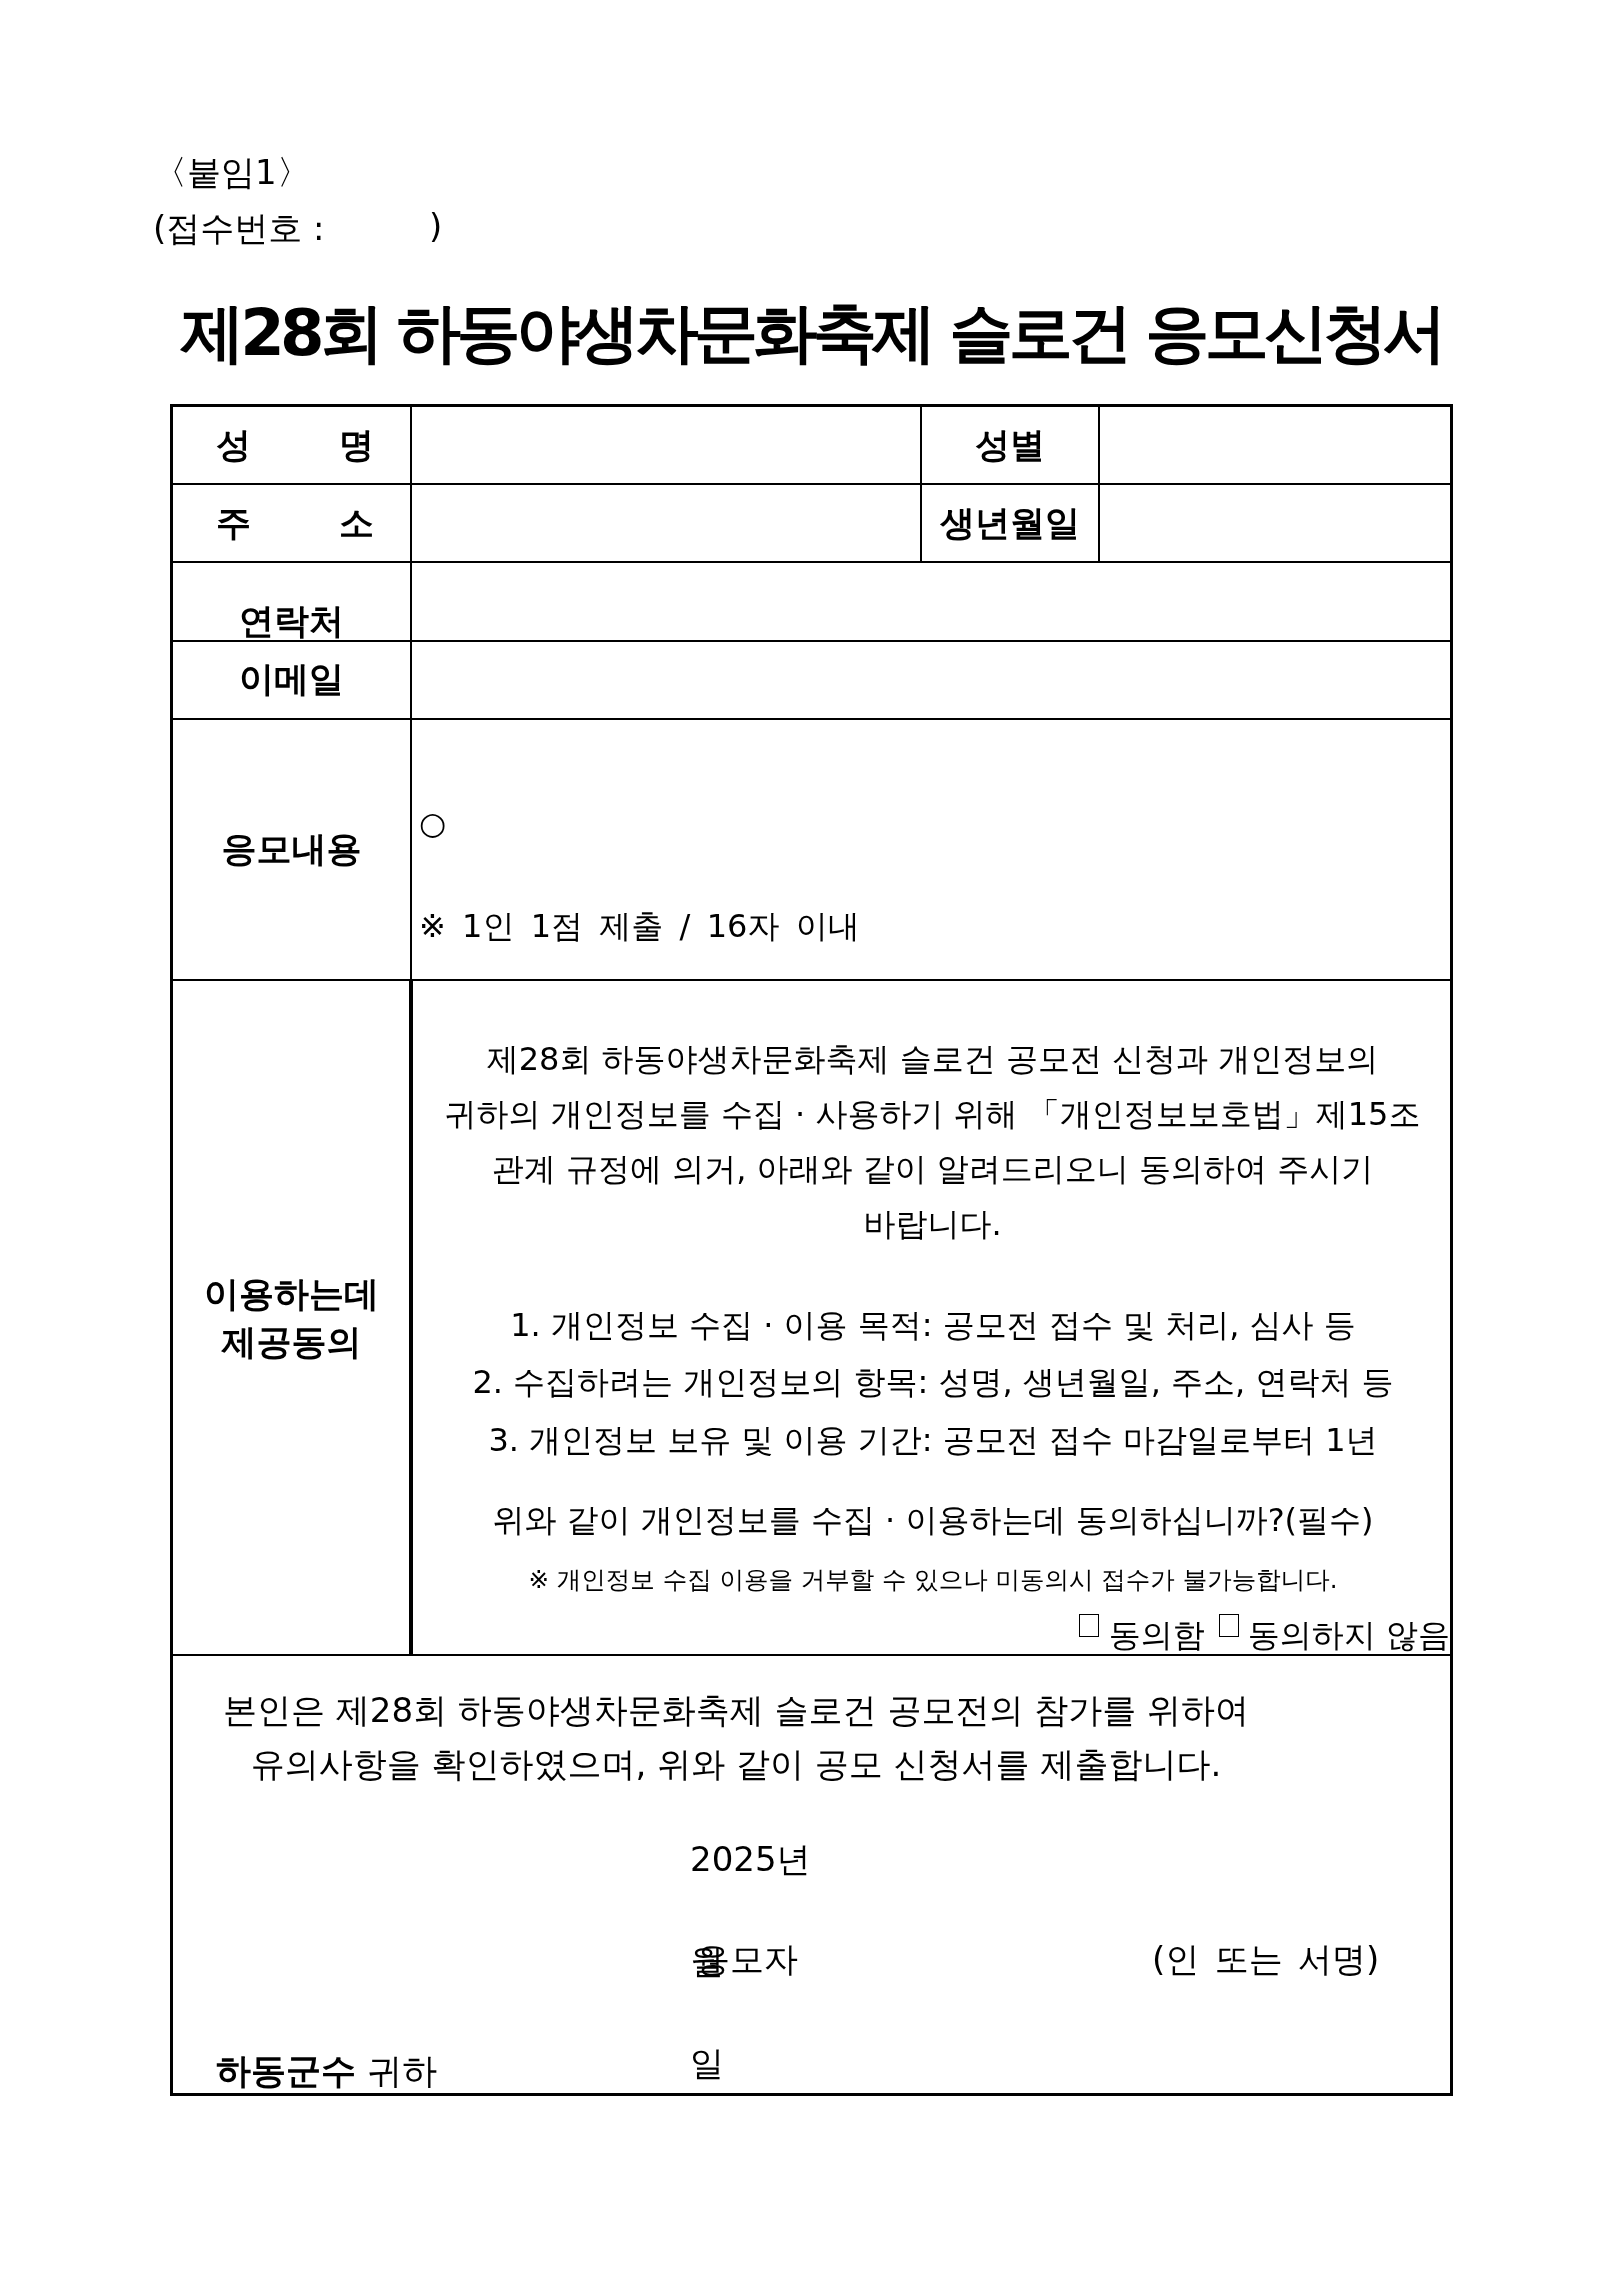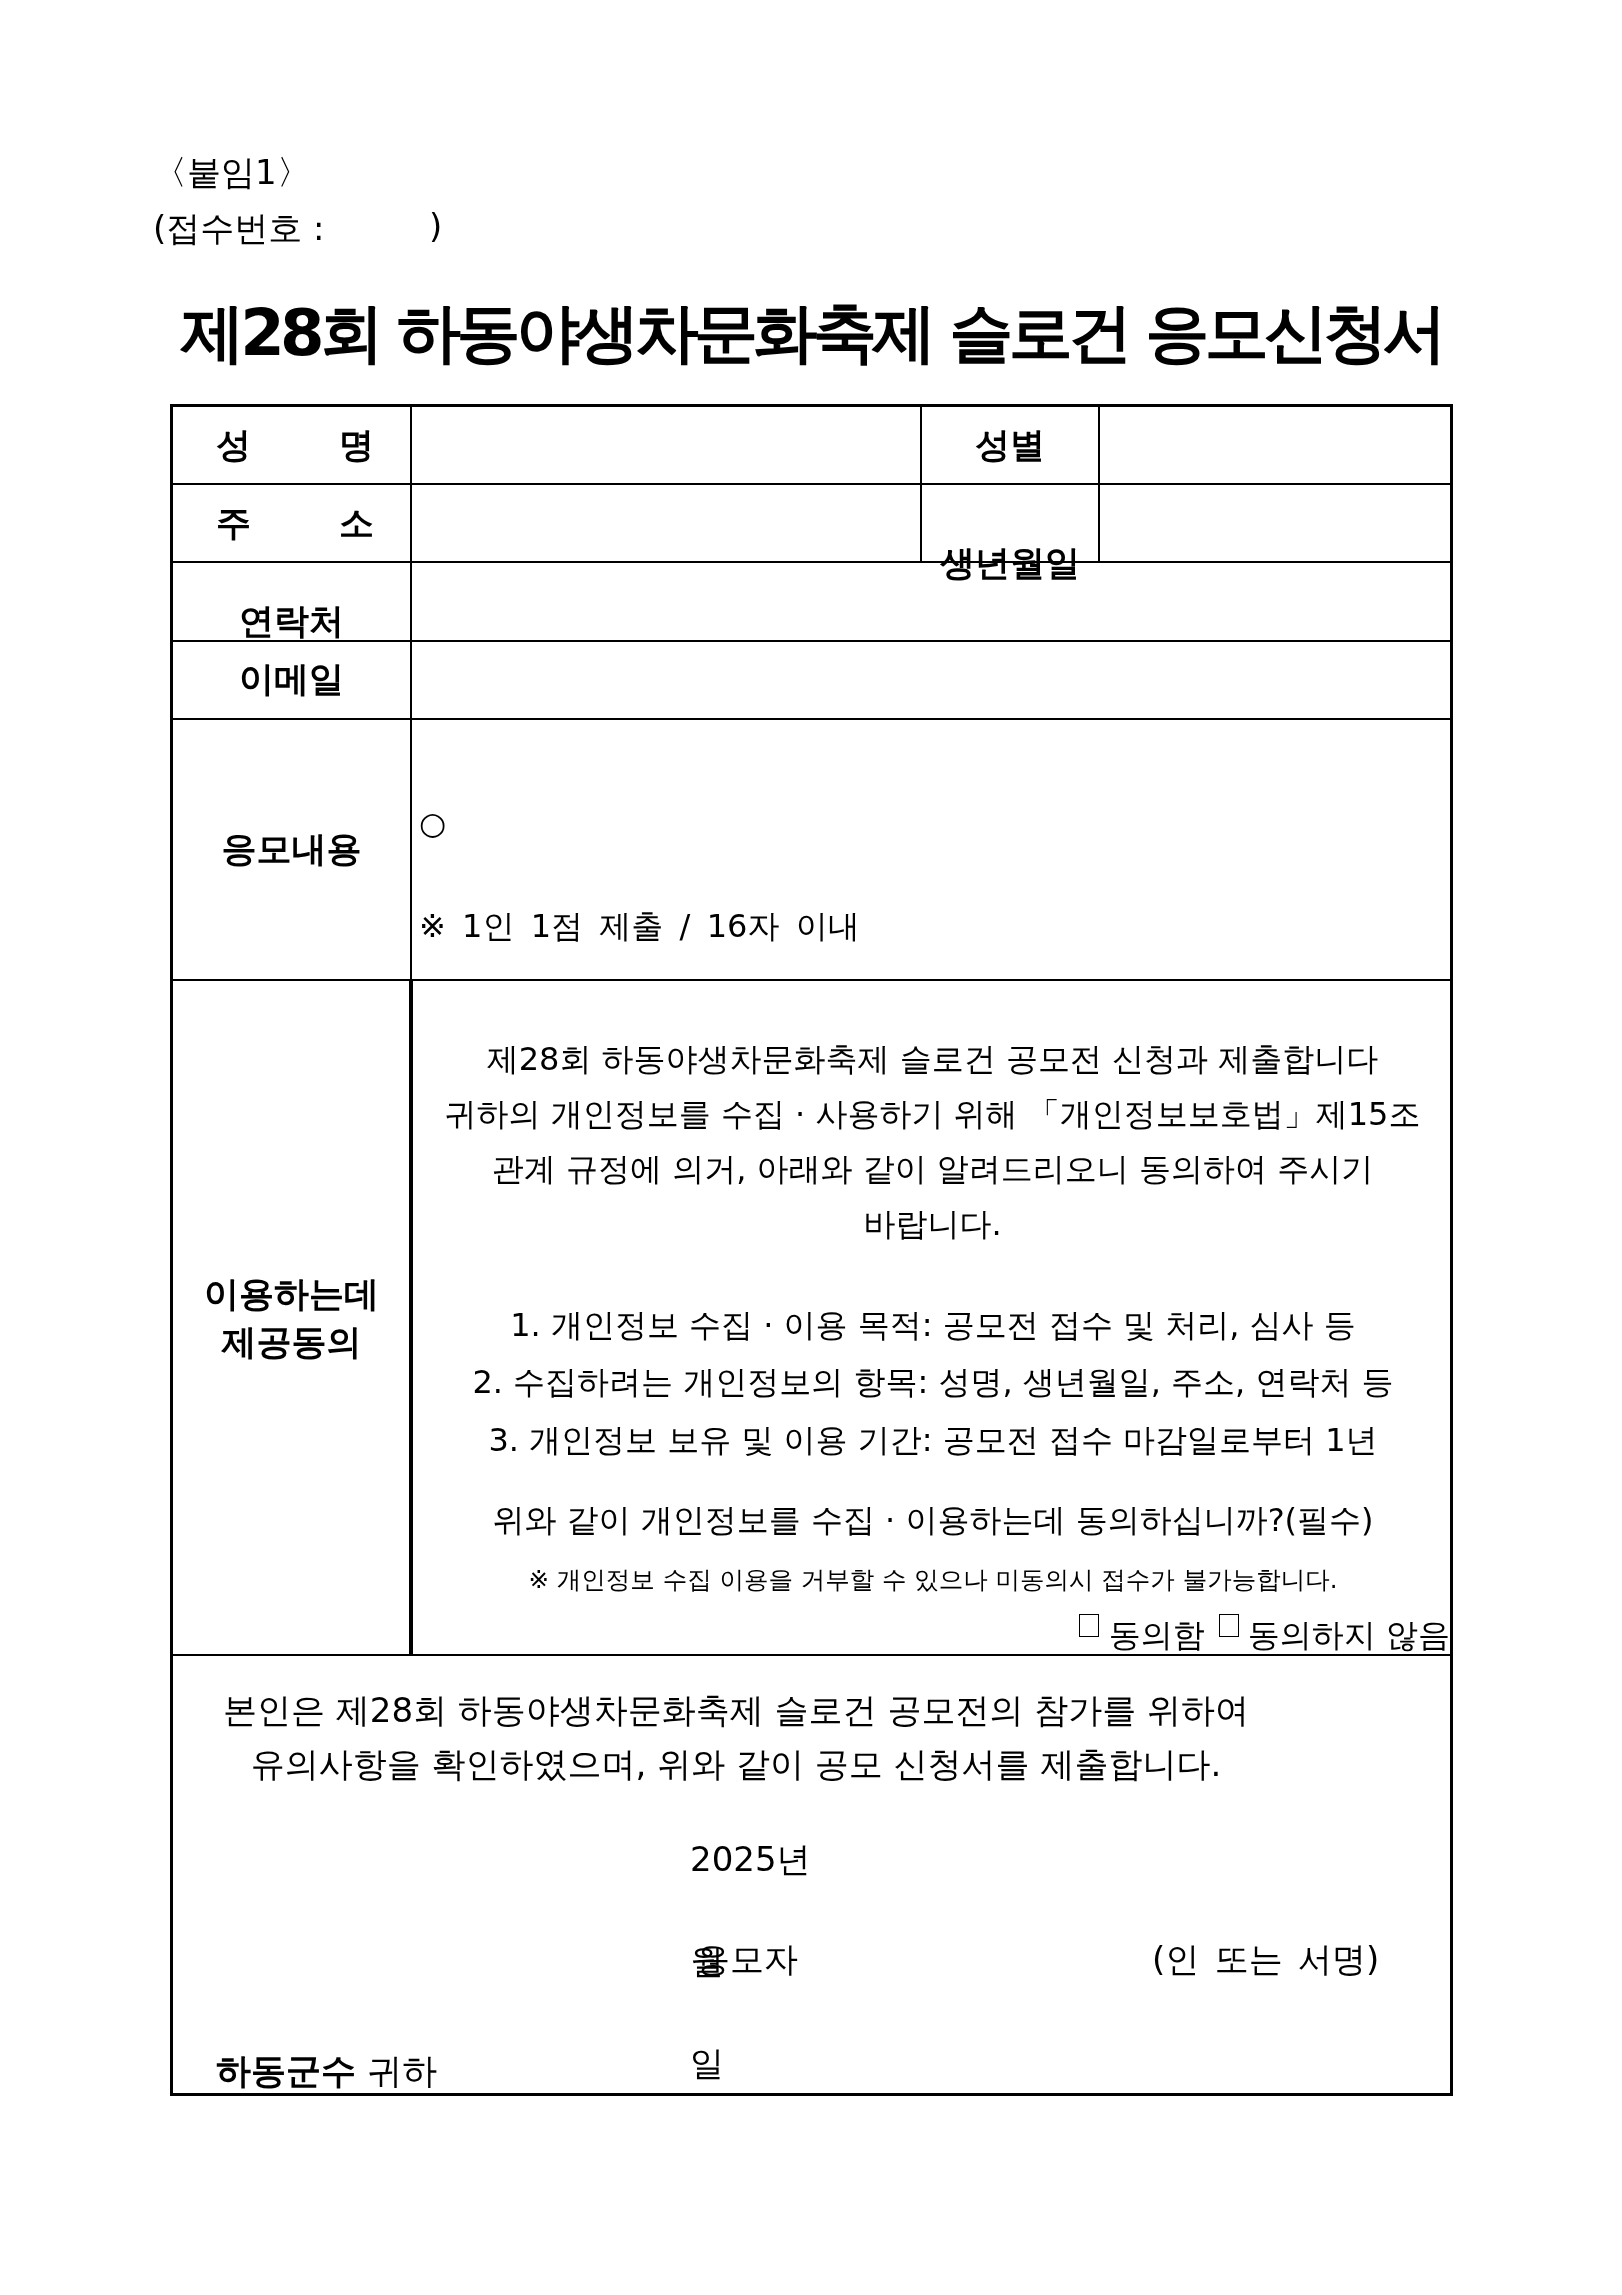--- a/index.html
+++ b/index.html
@@ -70,41 +70,41 @@
 </div>
 <div class="cell-input" style="left:411px; top:408px; width:509px; height:75px;"></div>
 <div class="lbl" style="left:922px; top:408px; width:176px; height:75px;">성별</div>
 <div class="cell-input" style="left:1100px; top:408px; width:350px; height:75px;"></div>
 
 <div class="lbl spread" style="left:174px; top:485px; width:235px; height:77px;">
   <span>주</span>
   <span>소</span>
 </div>
 <div class="cell-input" style="left:411px; top:485px; width:509px; height:77px;"></div>
-<div class="lbl" style="left:922px; top:485px; width:176px; height:77px;margin-top:40px;">생년월일</div>
+<div class="lbl" style="left:922px; top:485px; width:176px; height:77px;">생년월일</div>
 <div class="cell-input" style="left:1100px; top:485px; width:350px; height:77px;"></div>
 
 <div class="lbl" style="left:174px; top:583px; width:235px; height:77px;">연락처</div>
 <div class="cell-input" style="left:411px; top:563px; width:1038px; height:77px;"></div>
 
 <div class="lbl" style="left:174px; top:641px; width:235px; height:77px;">이메일</div>
 <div class="cell-input" style="left:411px; top:641px; width:1038px; height:77px;"></div>
 
 <div class="lbl" style="left:174px; top:719px; width:235px; height:260px;">응모내용</div>
 <div class="abs" style="left:419px; top:805px; font-size:31px;">○</div>
 <div class="cell-input" style="left:460px; top:798px; width:982px; height:54px;"></div>
 <div class="abs" style="left:419px; top:905px; font-size:32px; word-spacing:6.1px;">※ 1인 1점 제출 / 16자 이내</div>
 
 <div class="lbl" style="left:174px; top:981px; width:235px; height:673px; flex-direction:column; line-height:48px;">
   <span>이용하는데</span>
   <span>제공동의</span>
 </div>
 
 <div class="body-text" style="left:413px; top:1032px; width:1039px;">
-  <div>제28회 하동야생차문화축제 슬로건 공모전 신청과 제출합니다</div>
+  <div>제28회 하동야생차문화축제 슬로건 공모전 신청과 개인정보의</div>
   <div>귀하의 개인정보를 수집 · 사용하기 위해 「개인정보보호법」제15조</div>
   <div>관계 규정에 의거, 아래와 같이 알려드리오니 동의하여 주시기</div>
   <div>바랍니다.</div>
 </div>
 
 <div class="list-item" style="top:1304px;">1. 개인정보 수집 · 이용 목적: 공모전 접수 및 처리, 심사 등</div>
 <div class="list-item" style="top:1361px;">2. 수집하려는 개인정보의 항목: 성명, 생년월일, 주소, 연락처 등</div>
 <div class="list-item" style="top:1419px;">3. 개인정보 보유 및 이용 기간: 공모전 접수 마감일로부터 1년</div>
 
 <div class="list-item" style="top:1499px;">위와 같이 개인정보를 수집 · 이용하는데 동의하십니까?(필수)</div>

